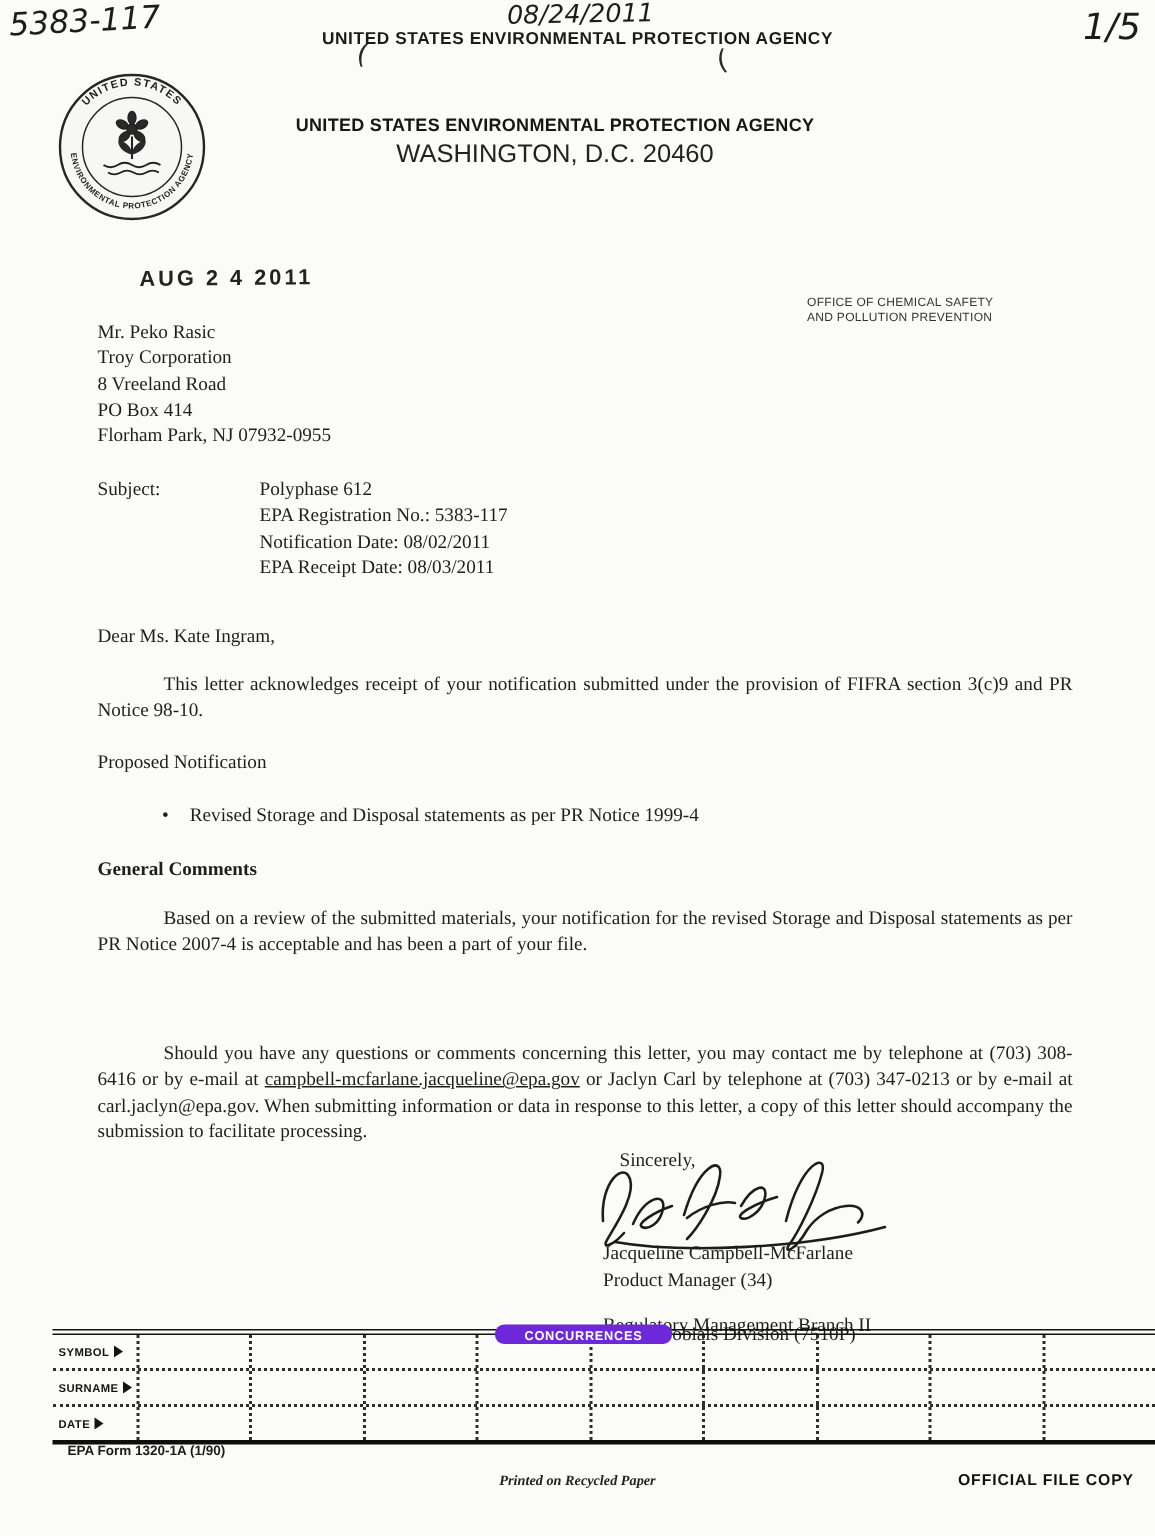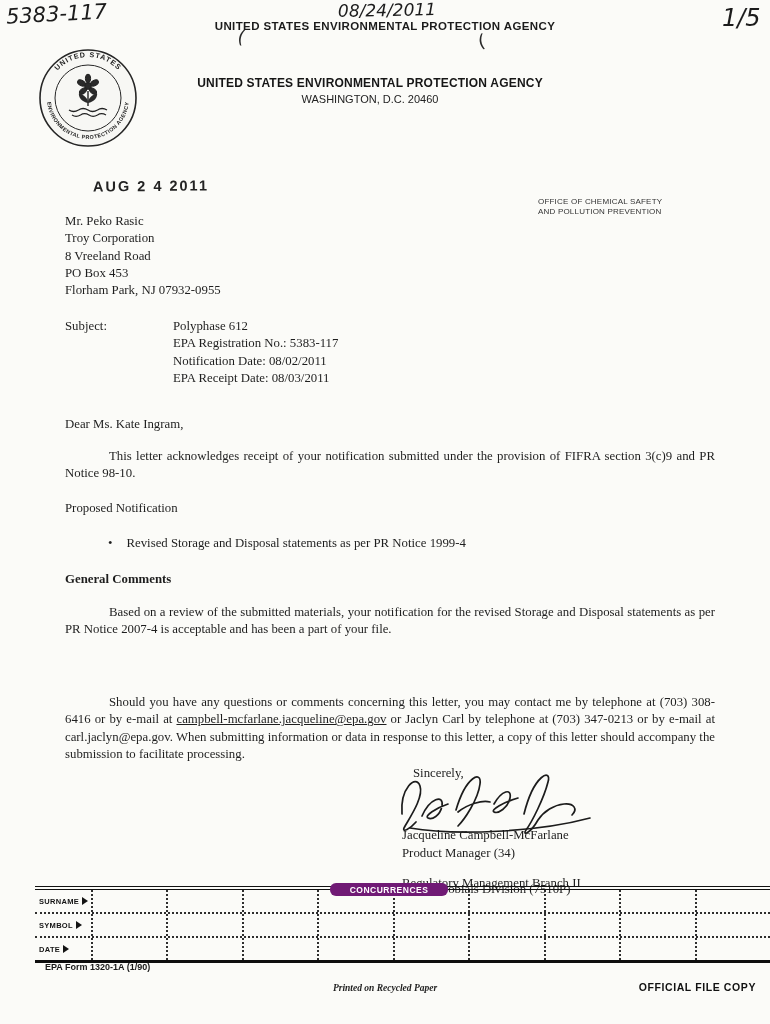--- a/index.html
+++ b/index.html
@@ -7,21 +7,21 @@
   .page{
     position:relative; width:770px; height:1024px; margin:0 auto;
     background:#fbfbf8; color:#222; overflow:hidden;
     font-family:"Liberation Serif", serif;
   }
   .abs{position:absolute;}
   .hw{font-family:"DejaVu Sans", sans-serif; font-style:italic; color:#1c1c1c;}
   .sans{font-family:"Liberation Sans", sans-serif;}
   .stamp-top{left:0;right:0;top:20px;text-align:center;font-weight:bold;font-size:11.5px;letter-spacing:.4px;color:#1b1b1b;}
   .lh1{left:0;right:30px;top:76px;text-align:center;font-weight:bold;font-size:12px;letter-spacing:.2px;color:#161616;}
-  .lh2{left:0;right:30px;top:93px;text-align:center;font-size:11px;color:#222;}
+  .lh2{left:0;right:30px;top:93px;text-align:center;font-size:17px;color:#222;}
   .datestamp{left:93px;top:178px;font-weight:bold;font-size:14.5px;letter-spacing:2px;color:#232323;transform:rotate(-.6deg);}
   .office{left:538px;top:197px;font-size:8px;line-height:9.5px;letter-spacing:.2px;color:#333;}
   .body-txt{font-size:12.8px;line-height:17.3px;color:#1e1e1e;}
   .recipient{left:65px;top:213px;}
   .subj-label{left:65px;top:318px;}
   .subj-vals{left:173px;top:318px;}
   .salutation{left:65px;top:416px;}
   .para{width:650px;text-align:justify;}
   .indent{text-indent:44px;}
   .p1{left:65px;top:448px;}
@@ -35,21 +35,21 @@
   .sig{left:392px;top:768px;z-index:3;}
   .sigline{left:402px;}
   .name{top:827px;}
   .title{top:845px;}
   .branch{top:875px;}
   .division{top:881px;}
   .artifact{color:#2a2a2a;font-size:18px;font-family:"DejaVu Sans",sans-serif;}
   
   .conc{left:35px;top:886px;width:735px;z-index:4;}
   .dbl{height:2px;border-top:1px solid #111;border-bottom:1px solid #111;}
-  .conc-hdr{position:absolute;left:295px;top:-3px;width:118px;height:13px;background:#701a75;color:#fff;
+  .conc-hdr{position:absolute;left:295px;top:-3px;width:118px;height:13px;background:#6d28d9;color:#fff;
     font-family:"Liberation Sans",sans-serif;font-size:8.5px;font-weight:bold;letter-spacing:.5px;
     display:flex;align-items:center;justify-content:center;border-radius:6px;z-index:5;text-align:center;}
   .conc-rows{border-bottom:3px solid #0e0e0e;}
   .conc-row{display:flex;height:22px;border-bottom:2px dotted #2e2e2e;}
   .conc-row:last-child{border-bottom:none;}
   .conc-label{width:52px;display:flex;align-items:center;gap:3px;padding-left:4px;
     font-family:"Liberation Sans",sans-serif;font-size:7.5px;font-weight:bold;letter-spacing:.3px;color:#141414;}
   .tri{width:0;height:0;border-top:4px solid transparent;border-bottom:4px solid transparent;border-left:6px solid #141414;}
   .conc-cells{flex:1;display:flex;}
   .conc-cell{flex:1;border-left:2px dotted #2e2e2e;}
@@ -108,21 +108,21 @@
   <div class="abs sans datestamp">AUG 2 4 2011</div>
   <div class="abs sans office">
     <div>OFFICE OF CHEMICAL SAFETY</div>
     <div>AND POLLUTION PREVENTION</div>
   </div>
 
   <div class="abs body-txt recipient">
     <div>Mr. Peko Rasic</div>
     <div>Troy Corporation</div>
     <div>8 Vreeland Road</div>
-    <div>PO Box 453</div>
+    <div>PO Box 414</div>
     <div>Florham Park, NJ 07932-0955</div>
   </div>
 
   <div class="abs body-txt subj-label">Subject:</div>
   <div class="abs body-txt subj-vals">
     <div>Polyphase 612</div>
     <div>EPA Registration No.:  5383-117</div>
     <div>Notification Date:  08/02/2011</div>
     <div>EPA Receipt Date:  08/03/2011</div>
   </div>
@@ -165,38 +165,38 @@
   <div class="abs body-txt sigline title">Product Manager (34)</div>
   <div class="abs body-txt sigline branch">Regulatory Management Branch II</div>
   <div class="abs body-txt sigline division">Antimicrobials Division (7510P)</div>
 
   <div class="abs conc">
     <div class="conc-hdr">CONCURRENCES</div>
     <div class="dbl"></div>
     <div class="conc-rows">
       <div class="conc-row">
         <div class="conc-label">
-          <span>SURNAME</span>
+          <span>SYMBOL</span>
           <span class="tri"></span>
         </div>
         <div class="conc-cells">
             <div class="conc-cell"></div>
             <div class="conc-cell"></div>
             <div class="conc-cell"></div>
             <div class="conc-cell"></div>
             <div class="conc-cell"></div>
             <div class="conc-cell"></div>
             <div class="conc-cell"></div>
             <div class="conc-cell"></div>
             <div class="conc-cell"></div>
           </div>
       </div>
       <div class="conc-row">
         <div class="conc-label">
-          <span>SYMBOL</span>
+          <span>SURNAME</span>
           <span class="tri"></span>
         </div>
         <div class="conc-cells">
             <div class="conc-cell"></div>
             <div class="conc-cell"></div>
             <div class="conc-cell"></div>
             <div class="conc-cell"></div>
             <div class="conc-cell"></div>
             <div class="conc-cell"></div>
             <div class="conc-cell"></div>

